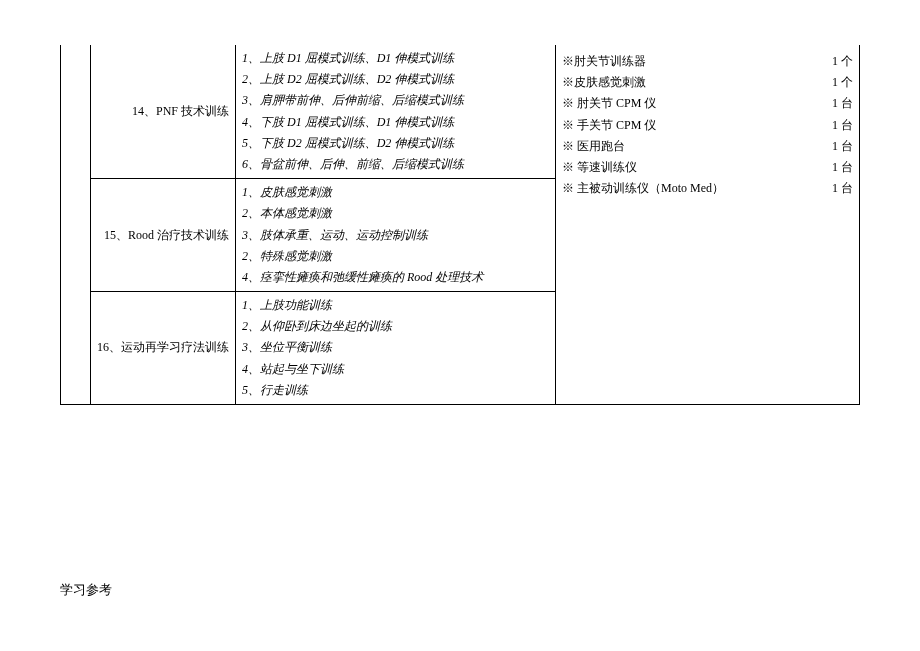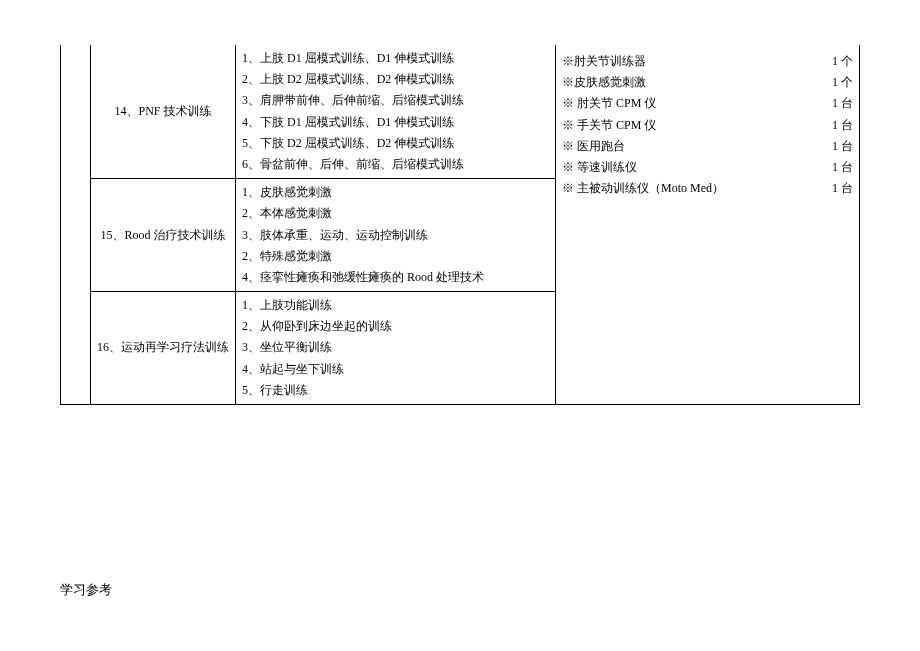--- a/index.html
+++ b/index.html
@@ -17,22 +17,22 @@
       width: 100%;
       table-layout: fixed;
     }
     td {
       border: 1px solid #000;
       vertical-align: middle;
       padding: 3px 6px;
       line-height: 1.6;
     }
     td.col-a { width: 30px; border-top: none; }
-    td.col-b { width: 145px; text-align: center; }
-    td.col-c { width: 320px; text-align: left; }
+    td.col-b { width: 145px; text-align: right; }
+    td.col-c { width: 320px; text-align: left; font-style: italic; }
     td.col-d { border-top: none; text-align: left; vertical-align: top; padding-top: 6px; }
     .col-c div { padding: 1px 0; }
     .equip-row { display: flex; padding: 1px 0; }
     .equip-label { flex: 0 0 auto; }
     .equip-spacer { flex: 1 1 auto; }
     .equip-qty { flex: 0 0 auto; padding-left: 12px; }
     .footer {
       position: absolute;
       bottom: 52px;
       left: 60px;

